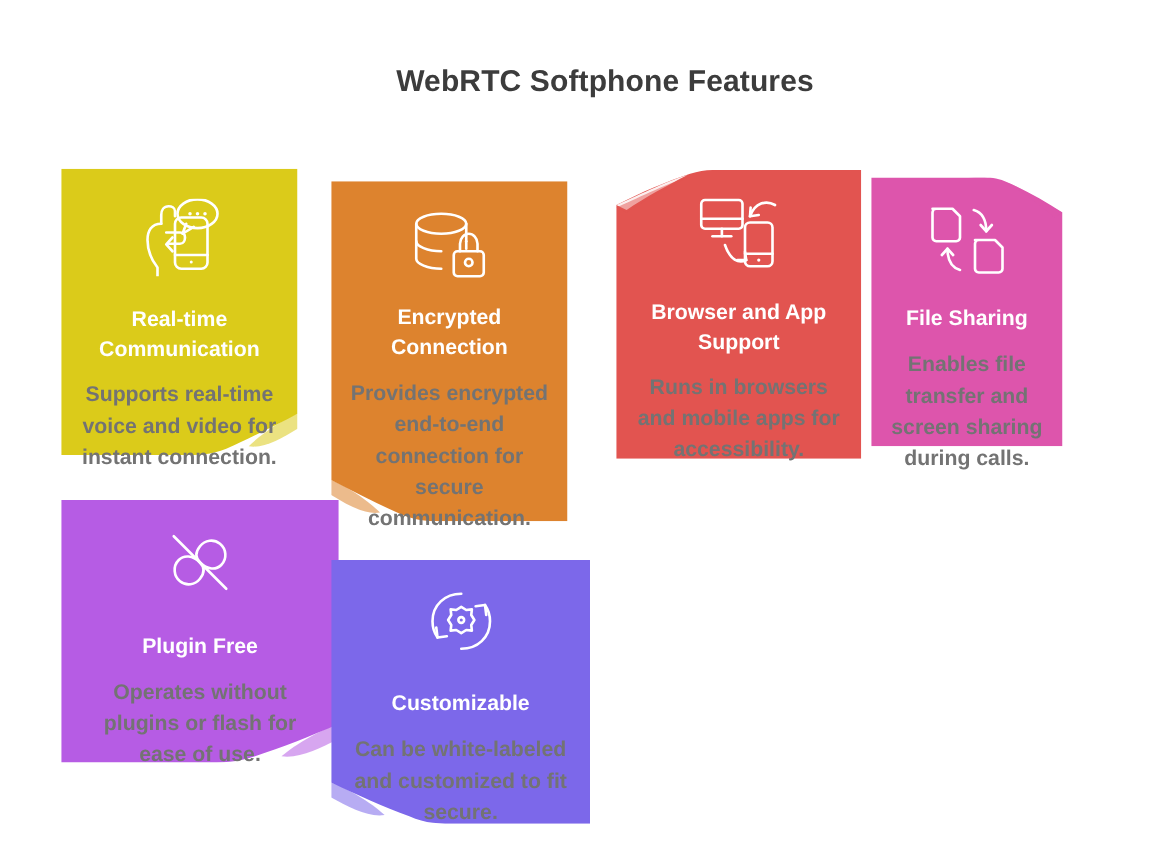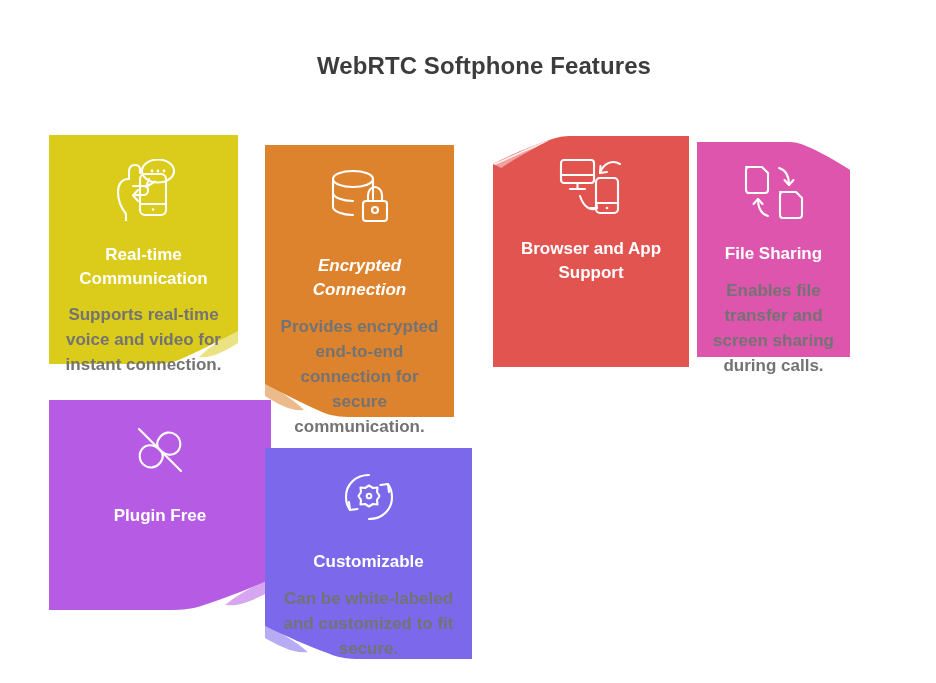--- a/index.html
+++ b/index.html
@@ -72,21 +72,21 @@
   }
 
   
   #card-0 { left: 49px;  top: 135px; width: 189px; height: 229px; }
   #card-0 .card-icon  { margin-top: 24px; }
   #card-0 .card-title { margin-top: 18px; }
   #card-0 .card-desc  { margin-top: 12px; }
 
   #card-1 { left: 265px; top: 145px; width: 189px; height: 272px; }
   #card-1 .card-icon  { margin-top: 22px; }
-  #card-1 .card-title { margin-top: 21px; font-style: italic; }
+  #card-1 .card-title { margin-top: 8px; }
   #card-1 .card-desc  { margin-top: 13px; }
 
   #card-2 { left: 493px; top: 136px; width: 196px; height: 231px; }
   #card-2 .card-icon  { margin-top: 22px; }
   #card-2 .card-title { margin-top: 15px; }
   #card-2 .card-desc  { margin-top: 12px; }
 
   #card-3 { left: 697px; top: 142px; width: 153px; height: 215px; }
   #card-3 .card-icon  { margin-top: 22px; }
   #card-3 .card-title { margin-top: 16px; }
@@ -179,20 +179,21 @@
         <rect x="38" y="20" width="22" height="35" rx="4"></rect>
         <line x1="38" y1="45" x2="60" y2="45"></line>
         <circle cx="49" cy="50" r="1.3" fill="#ffffff" stroke="none"></circle>
         <path d="M42,15 C46,4 55,2 62,6"></path>
         <path d="M42,15 L42.5,8 M42,15 L49,14"></path>
         <path d="M22,38 C26,50 33,53 39,50"></path>
         <path d="M39,50 L32,50 M39,50 L38,43.5"></path>
       </svg>
     </span>
     <div class="card-title">Browser and App Support</div>
+    <div class="card-desc">Runs in browsers and mobile apps for accessibility.</div>
   </div>
 </div>
 
 <div class="card" id="card-3">
   <div class="card-bg">
     <svg viewBox="0 0 189 215" preserveAspectRatio="none" xmlns="http://www.w3.org/2000/svg">
       <path d="M0,215 H189 V28 C170,18 150,9 132,3 C120,-1 110,0 96,0 H0 Z" fill="#DD55AC"></path>
       <path d="M189,28 C175,22 151,9 134,4 C149,12 167,22 181,32 Z" fill="#DD55AC" opacity="0.55"></path>
     </svg>
   </div>
@@ -221,20 +222,21 @@
   </div>
   <div class="card-inner">
     <span class="card-icon">
       <svg width="60" height="60" viewBox="0 0 60 60" fill="none" stroke="#ffffff" stroke-width="2.1" stroke-linecap="round" stroke-linejoin="round" xmlns="http://www.w3.org/2000/svg">
         <path d="M30,30 C24,24 17,24 13,28 C8,33 9,41 14,45 C19,49 26,48 30,43 C34,38 34,34 30,30 Z"></path>
         <path d="M30,30 C36,36 43,36 47,32 C52,27 51,19 46,15 C41,11 34,12 30,17 C26,22 26,26 30,30 Z"></path>
         <line x1="9" y1="9" x2="51" y2="51"></line>
       </svg>
     </span>
     <div class="card-title">Plugin Free</div>
+    <div class="card-desc">Operates without plugins or flash for ease of use.</div>
   </div>
 </div>
 
 <div class="card" id="card-5">
   <div class="card-bg">
     <svg viewBox="0 0 189 211" preserveAspectRatio="none" xmlns="http://www.w3.org/2000/svg">
       <path d="M189,0 H0 V178 C19,188 39,198 57,205 C69,211 79,211 93,211 H189 Z" fill="#7C68EA"></path>
       <path d="M0,178 C11,182 29,194 39,204 C27,206 13,198 0,190 Z" fill="#7C68EA" opacity="0.55"></path>
     </svg>
   </div>

